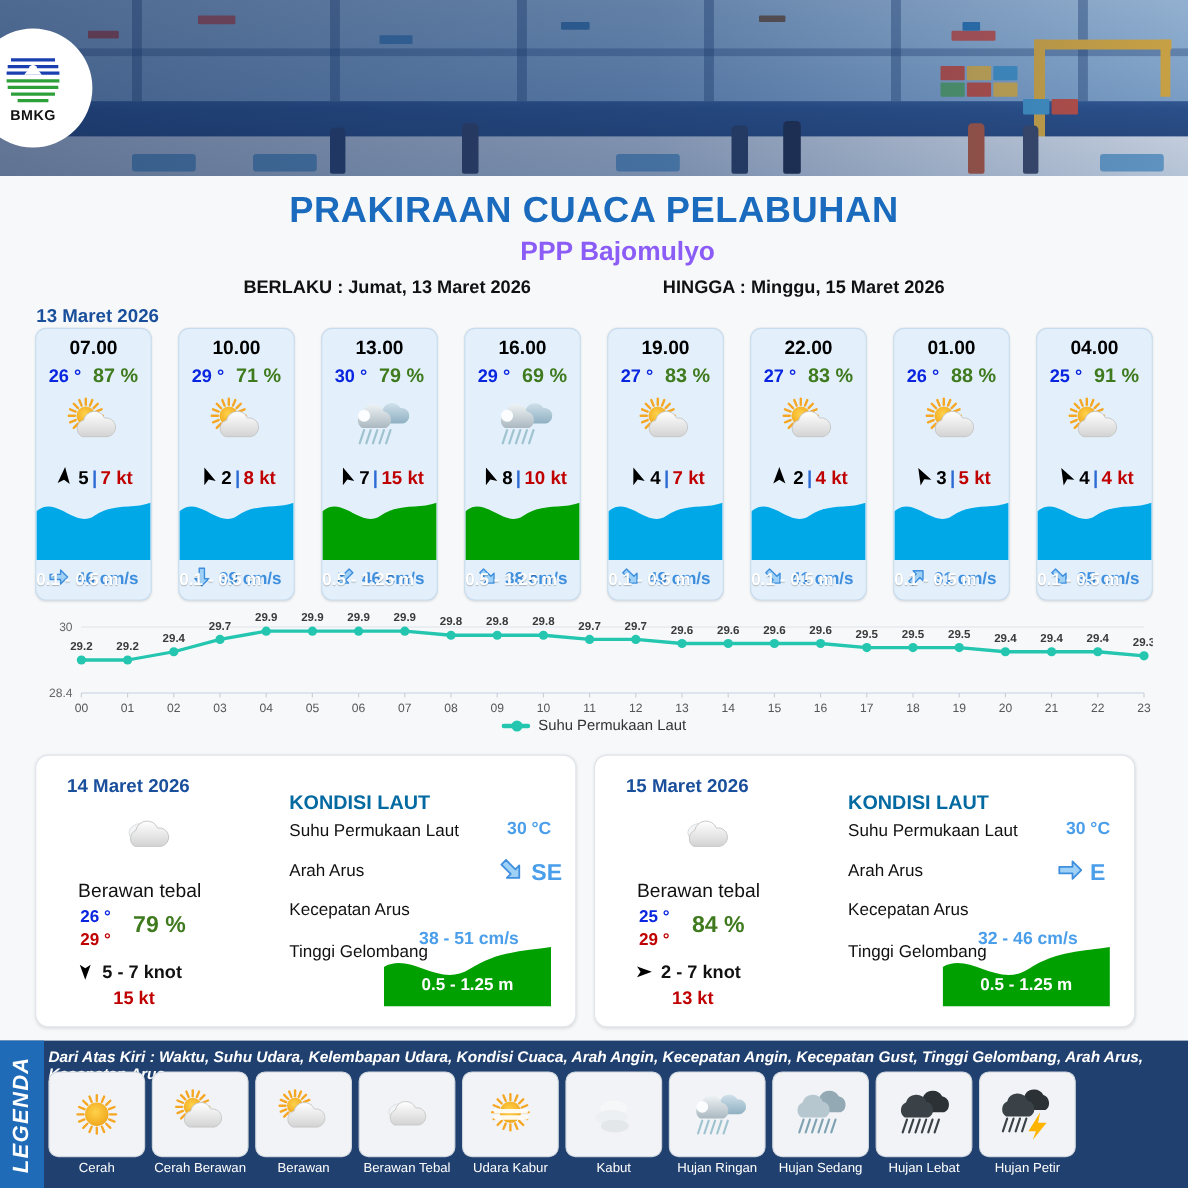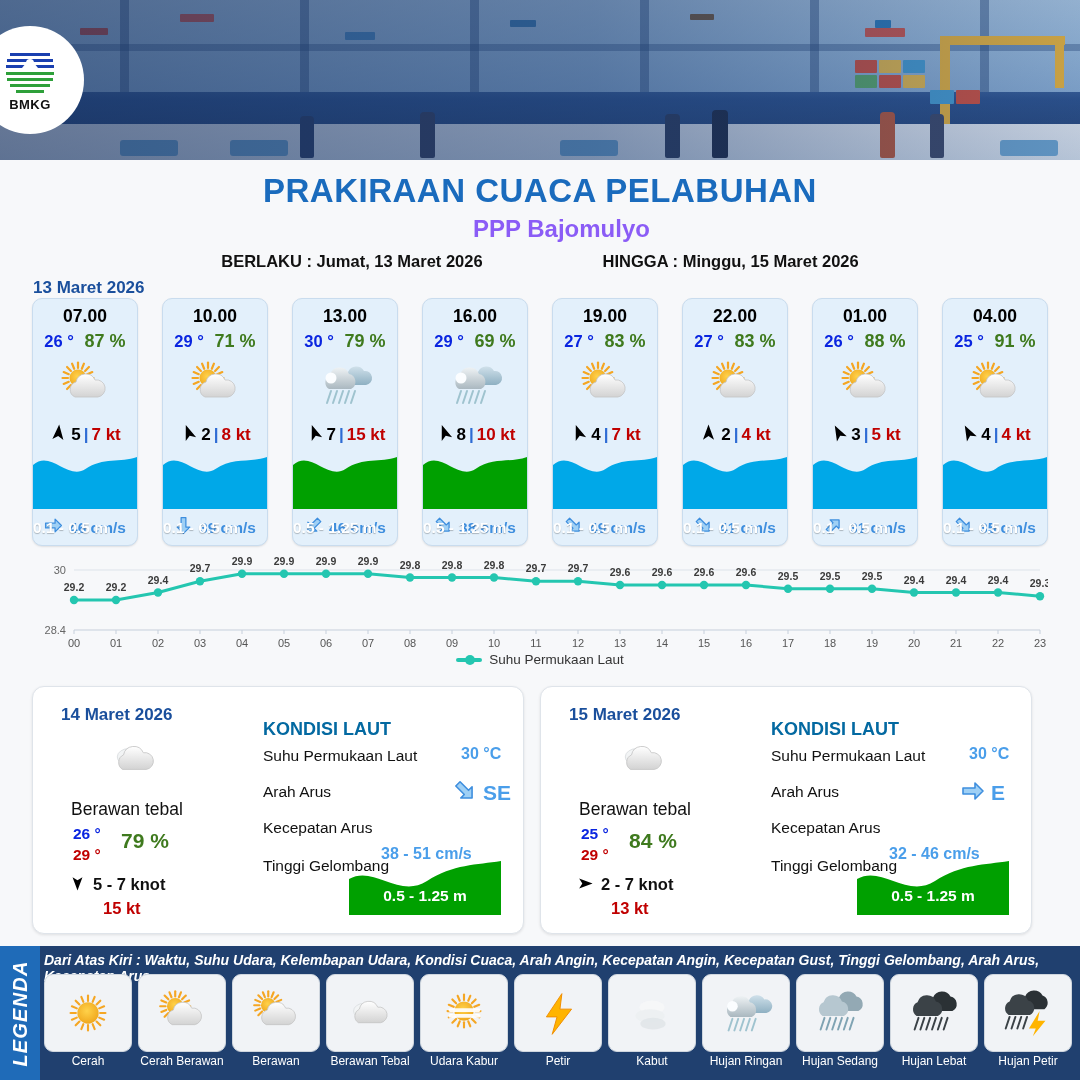--- a/index.html
+++ b/index.html
@@ -1225,28 +1225,20 @@
             <circle cx="32" cy="22" r="10" fill="url(#sunG)"></circle>
             <rect x="16" y="19" width="33" height="4" rx="2" fill="#ffffff" opacity="0.92"></rect>
             <rect x="16" y="25" width="33" height="4" rx="2" fill="#ffffff" opacity="0.92"></rect>
           </svg>
         </div>
         <div class="leg-lbl">Udara Kabur</div>
       </div>
       <div class="leg-item">
         <div class="leg-box">
           <svg viewBox="0 0 64 48" width="62" height="56">
-            <path d="M36 4 L20 28 h11 l-5 18 L46 20 H34 z" fill="#ffb400" stroke="#f08c00" stroke-width="1"></path>
-          </svg>
-        </div>
-        <div class="leg-lbl">Petir</div>
-      </div>
-      <div class="leg-item">
-        <div class="leg-box">
-          <svg viewBox="0 0 64 48" width="62" height="56">
 <defs>
  <radialGradient id="sunG" cx="45%" cy="40%" r="60%">
    <stop offset="0%" stop-color="#ffd24a"></stop>
                 <stop offset="100%" stop-color="#f0a81e"></stop>
  </radialGradient>
  <linearGradient id="cloudW" x1="0" y1="0" x2="0" y2="1">
    <stop offset="0%" stop-color="#ffffff"></stop>
                 <stop offset="100%" stop-color="#d3d3d3"></stop>
  </linearGradient>
  <linearGradient id="cloudG" x1="0" y1="0" x2="0" y2="1">

